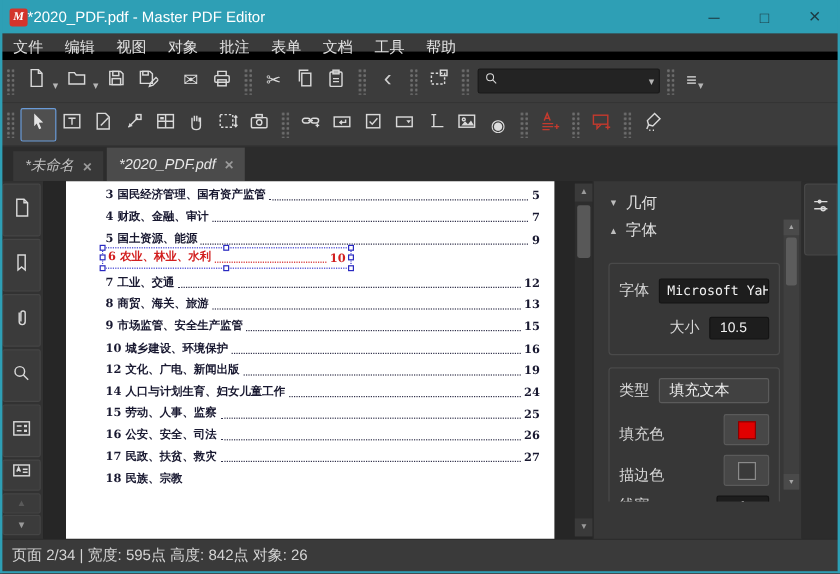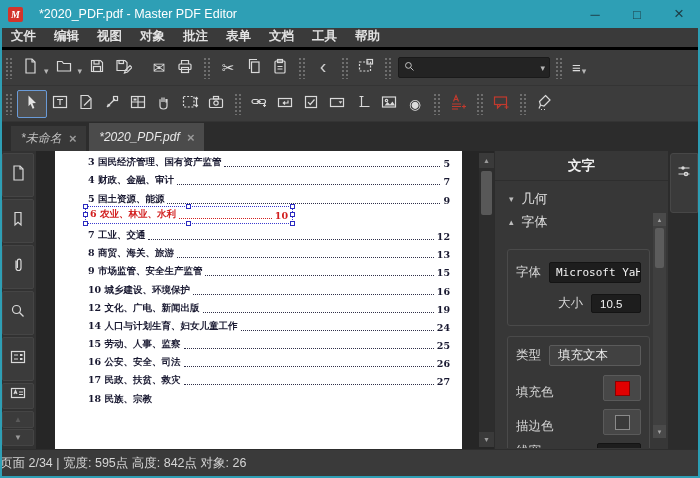--- a/index.html
+++ b/index.html
@@ -3,26 +3,26 @@
 <meta charset="utf-8">
 <style>
   html,body{margin:0;padding:0;background:#222;}
   *{box-sizing:border-box;}
   .win{position:relative;width:700px;height:478px;font-family:"Liberation Sans",sans-serif;background:#3c3c3c;overflow:hidden;}
   .frame{position:absolute;inset:0;pointer-events:none;border-left:2px solid #2E9FB5;border-right:2px solid #2E9FB5;border-bottom:2px solid #2E9FB5;z-index:50;}
   svg{stroke:#d9d9d9;fill:none;stroke-width:1.2;}
   
   .titlebar{height:28px;background:#2E9FB5;display:flex;align-items:center;padding-left:8px;}
   .applogo{width:15px;height:15px;background:#D3342B;border-radius:2px;color:#fff;font:italic bold 10px "Liberation Serif",serif;display:flex;align-items:center;justify-content:center;}
-  .wtitle{color:#fff;font-size:12.5px;margin-left:16px;flex:1;}
+  .wtitle{color:#fff;font-size:12.5px;margin-left:0;flex:1;}
   .wctrls{display:flex;height:100%;}
   .wbtn{width:42px;height:100%;display:flex;align-items:center;justify-content:center;color:#1d3a42;font-size:13px;cursor:default;}
   .wbtn.cl{font-size:17px;}
   
-  .menubar{height:22px;background:#3a3a3a;display:flex;align-items:flex-end;padding-left:2px;border-bottom:3px solid #000000;font-weight:bold;}
+  .menubar{height:22px;background:#3a3a3a;display:flex;align-items:flex-start;padding-left:2px;border-bottom:7px solid #000000;}
   .mitem{color:#e2e2e2;font-size:12.5px;padding:0 9px;line-height:22px;}
   
   .toolbar{height:36px;background:#3c3c3c;display:flex;align-items:center;border-bottom:1px solid #343434;}
   .grip{width:7px;height:22px;margin:0 5px;background-image:radial-gradient(circle,#6e6e6e 1px,transparent 1.3px);background-size:4px 4px;}
   .tbtn{width:26px;height:26px;display:flex;align-items:center;justify-content:center;position:relative;color:#dcdcdc;}
   .tbtn .g{font-size:15px;color:#dcdcdc;line-height:1;}
   .caret{font-size:9px;color:#b5b5b5;margin:6px 2px 0 1px;}
   .tbtn.active{background:#4f4f4f;border:1px solid #6a9bd8;border-radius:2px;width:30px;height:28px;}
   .tbtn.red svg{stroke:#c23a2e;}
   .searchbox{width:152px;height:21px;background:#232323;border:1px solid #1a1a1a;border-radius:2px;display:flex;align-items:center;padding:0 4px;margin-left:2px;}
@@ -83,21 +83,21 @@
   .widthrow{margin-bottom:0;}
   .widthval{width:44px;height:17px;display:flex;align-items:center;justify-content:center;font-size:11px;}
   .pscroll{position:absolute;top:32px;right:2px;bottom:10px;width:13px;background:#3f3f3f;display:flex;flex-direction:column;align-items:center;}
   .parrow{height:13px;width:100%;display:flex;align-items:center;justify-content:center;font-size:6px;color:#a5a5a5;background:#4a4a4a;}
   .pthumb{width:9px;height:40px;background:#5c5c5c;border-radius:2px;margin-top:2px;}
   .pspacer{flex:1;}
   
   .rstrip{width:32px;background:#2c2c2c;position:relative;}
   .ptab{position:absolute;top:2px;left:2px;width:28px;height:60px;background:#3a3a3a;border:1px solid #474747;border-radius:3px 0 0 3px;display:flex;align-items:flex-start;justify-content:center;padding-top:8px;}
   
-  .statusbar{height:28px;background:#3a3a3a;border-top:1px solid #2d2d2d;display:flex;align-items:center;color:#d5d5d5;font-size:12.5px;}
+  .statusbar{height:28px;background:#3a3a3a;border-top:1px solid #2d2d2d;display:flex;align-items:center;padding-left:10px;color:#d5d5d5;font-size:12.5px;}
 </style>
 </head>
 <body>
 
 <div class="win">
 
   <div class="titlebar">
     <div class="applogo">
         <span>M</span>
       </div>
@@ -460,21 +460,20 @@
       </div>
       <div class="vscroll">
         <div class="varrow">▲</div>
         <div class="vthumb"></div>
         <div class="vspacer"></div>
         <div class="varrow">▼</div>
       </div>
     </div>
 
     <div class="rpanel">
-      <div class="rhead">文字</div>
       <div class="rbody">
         <div class="sec">
           <span class="arr">▾</span>
           <span>几何</span>
         </div>
         <div class="sec">
           <span class="arr">▴</span>
           <span>字体</span>
         </div>
         <div class="grp">

